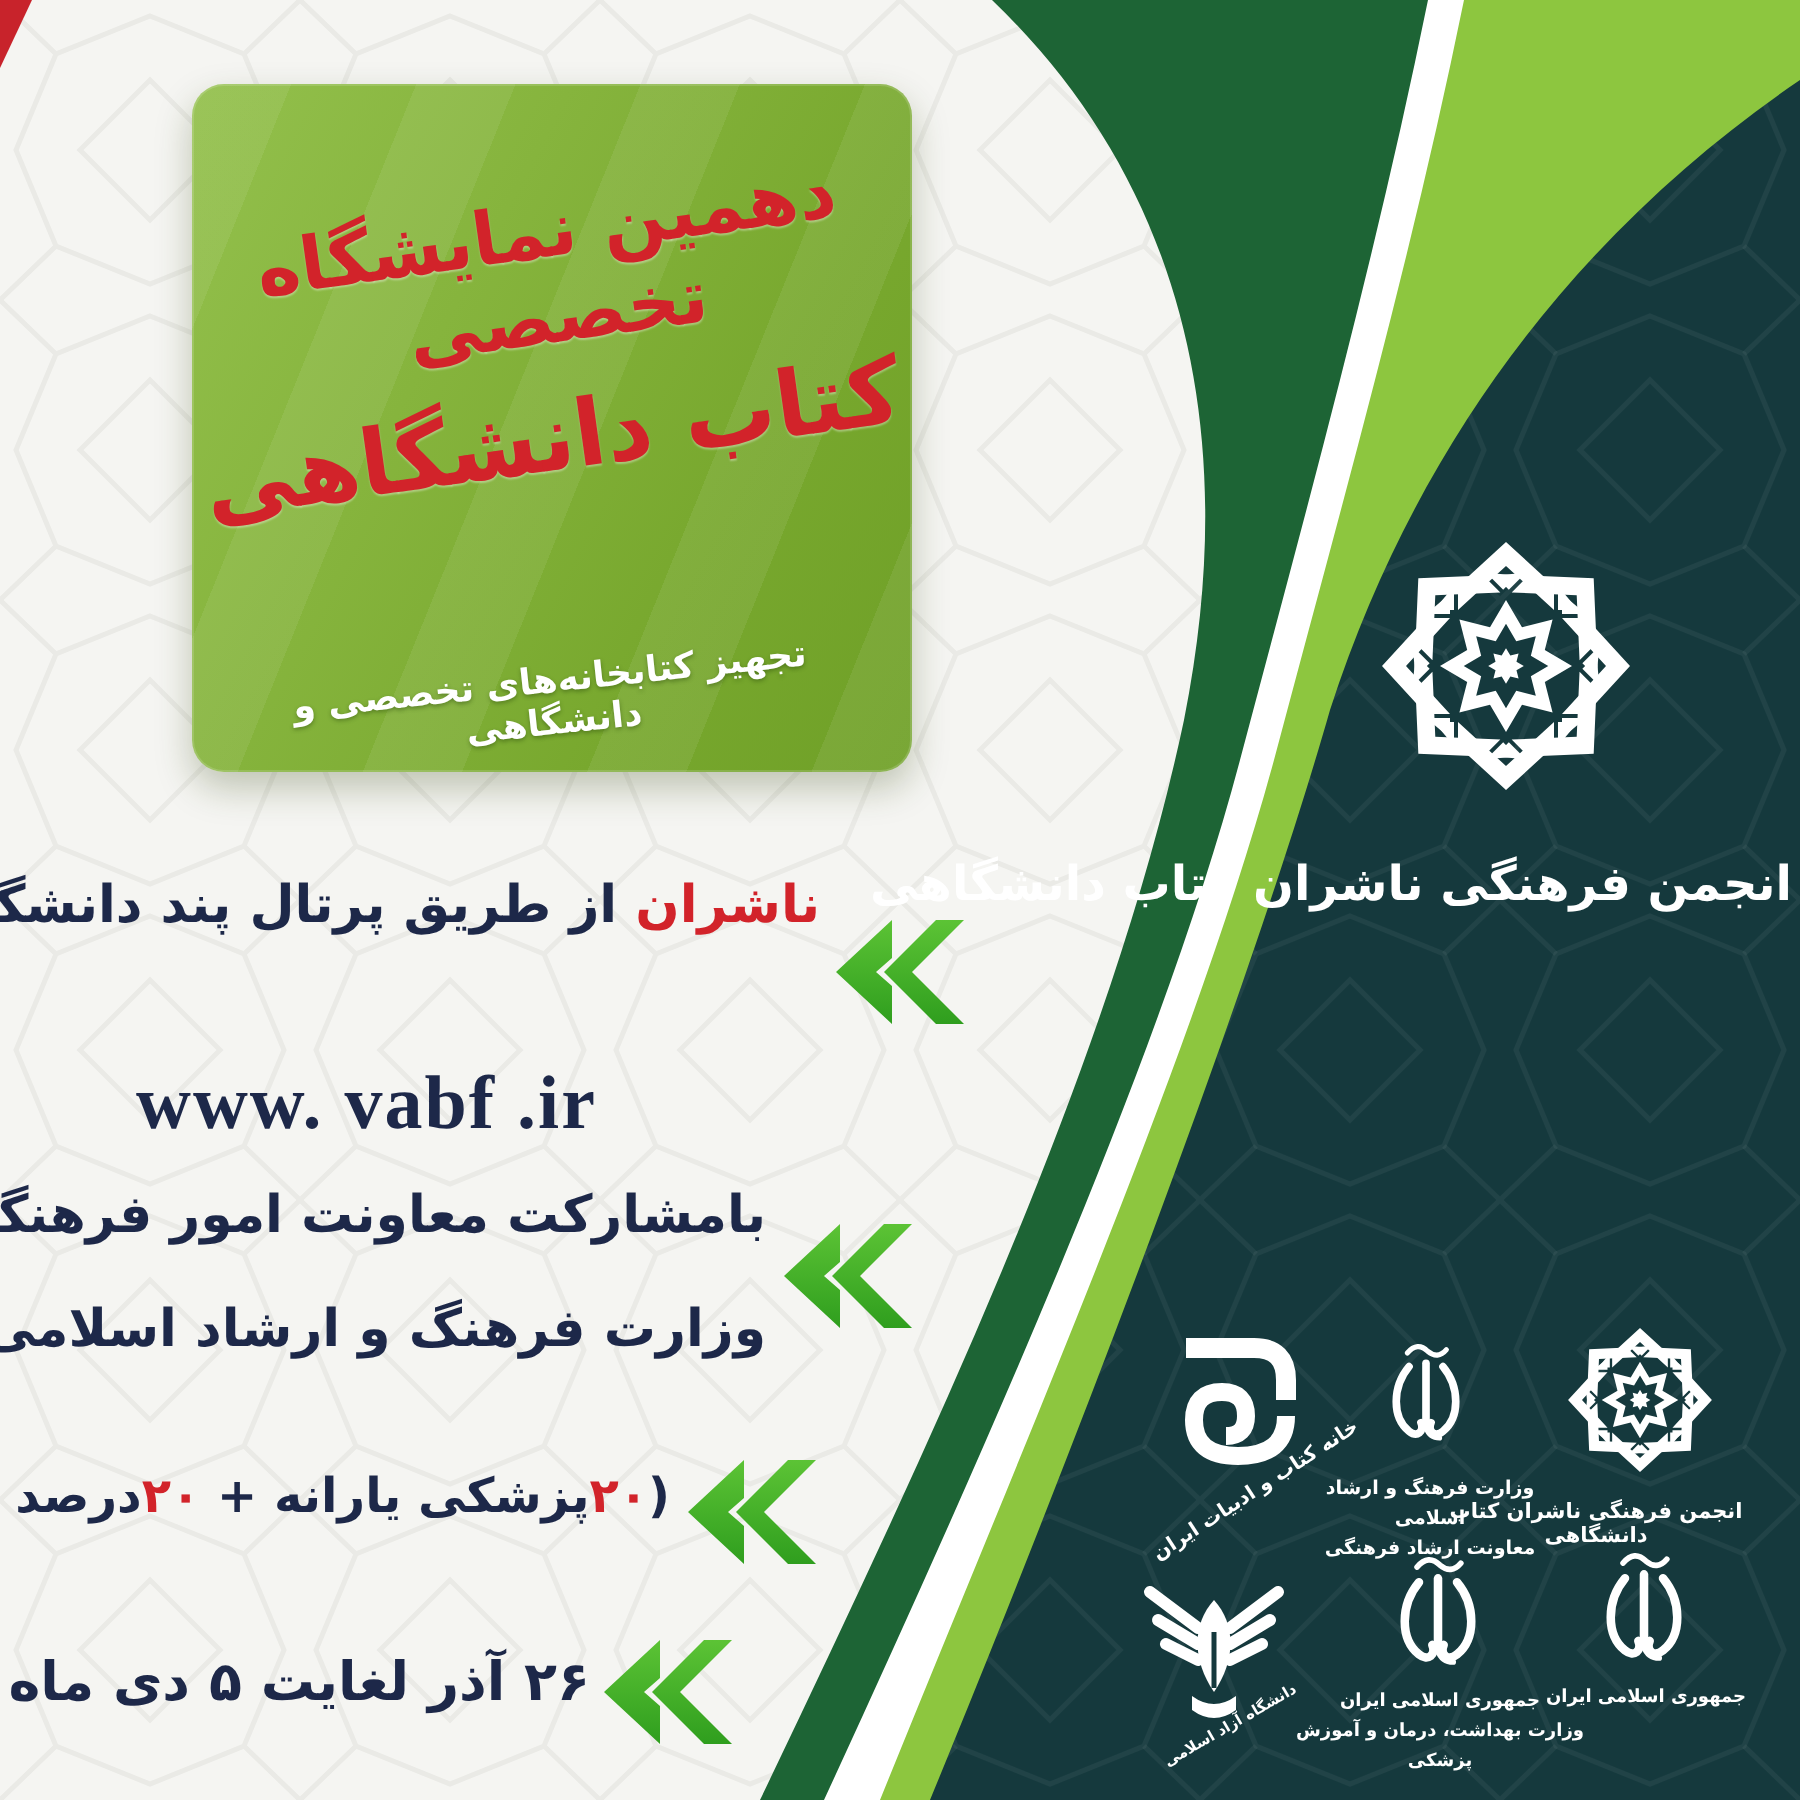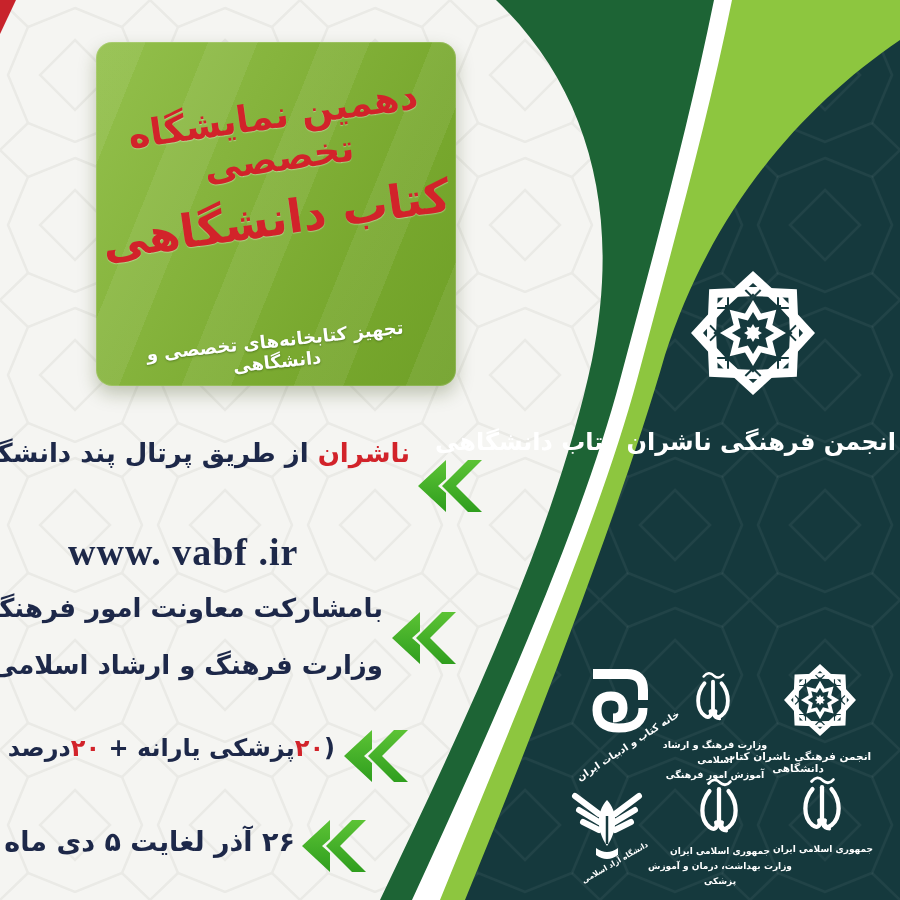--- a/index.html
+++ b/index.html
@@ -180,21 +180,21 @@
 
   <div class="abs fa bullet3">
     <span>(</span><span class="red">۲۰</span><span>پزشکی یارانه + </span><span class="red">۲۰</span><span>درصد تخفیف ناشر)</span>
   </div>
 
   <div class="abs fa bullet4">۲۶ آذر لغایت ۵ دی ماه ۱۴۰۱</div>
 
   <div class="abs cap cap-khaneh">خانه کتاب و ادبیات ایران</div>
   <div class="abs cap cap-ershad cap-2line">
     <span class="l2">وزارت فرهنگ و ارشاد اسلامی</span>
-    <span class="l2">آموزش امور فرهنگی</span>
+    <span class="l2">معاونت ارشاد فرهنگی</span>
   </div>
   <div class="abs cap cap-anjoman">انجمن فرهنگی ناشران کتاب دانشگاهی</div>
   <div class="abs cap cap-azad">دانشگاه آزاد اسلامی</div>
   <div class="abs cap cap-health cap-2line">
     <span class="l2">جمهوری اسلامی ایران</span>
     <span class="l2">وزارت بهداشت، درمان و آموزش پزشکی</span>
   </div>
   <div class="abs cap cap-science cap-2line">
     <span class="l2">جمهوری اسلامی ایران</span>
   </div>

